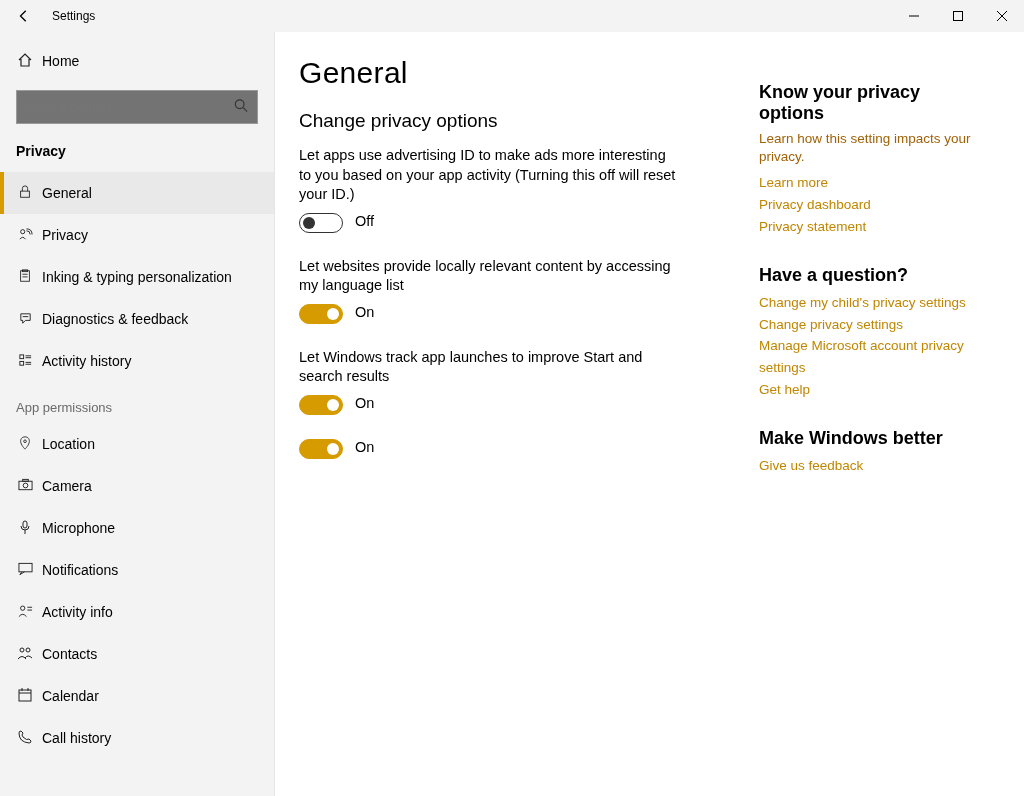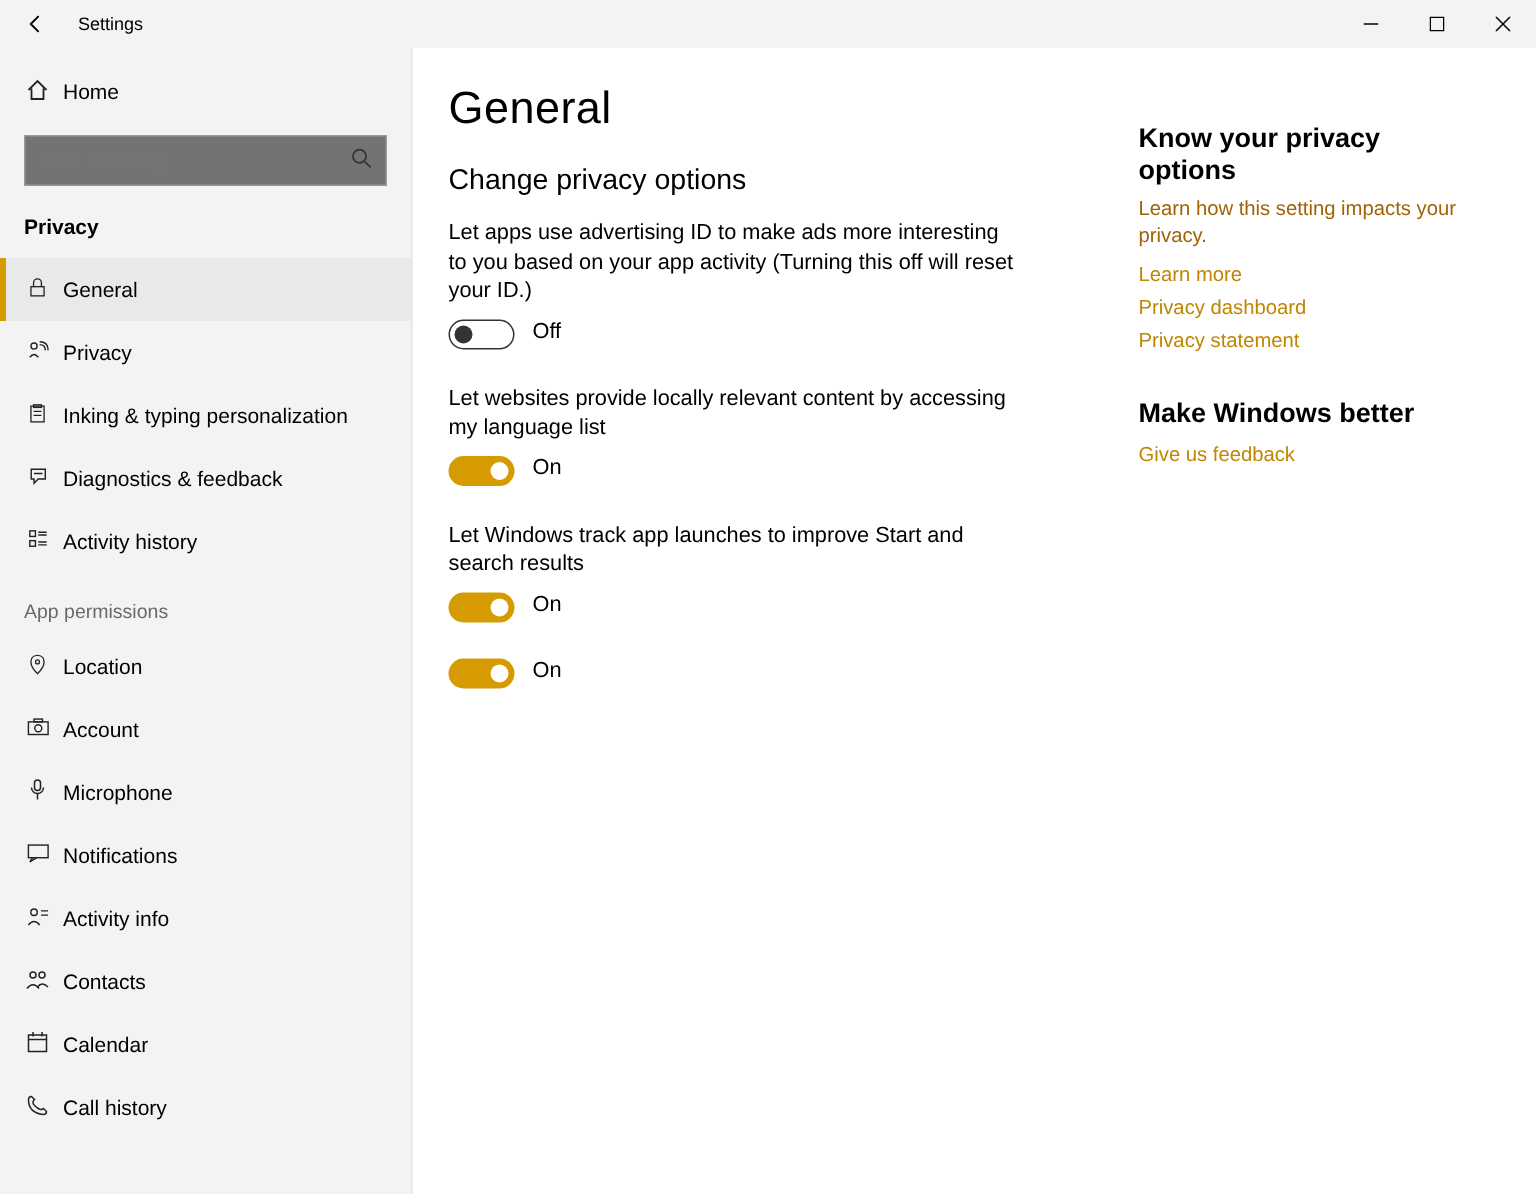--- a/index.html
+++ b/index.html
@@ -166,21 +166,21 @@
                 <circle cx="8" cy="6" r="1.5" stroke="#222" fill="none"></circle>
               </svg></span>
           <span>Location</span>
         </div>
         <div class="nav-row">
           <span class="icon"><svg width="15" height="14" viewBox="0 0 16 14">
                 <rect x="1" y="3" width="14" height="9" stroke="#222" fill="none"></rect>
                 <circle cx="8" cy="7.5" r="2.5" stroke="#222" fill="none"></circle>
                 <rect x="5" y="1" width="6" height="2" stroke="#222" fill="none"></rect>
               </svg></span>
-          <span>Account</span>
+          <span>Camera</span>
         </div>
         <div class="nav-row">
           <span class="icon"><svg width="14" height="15" viewBox="0 0 14 15">
                 <rect x="5" y="1" width="4" height="7" rx="2" stroke="#222" fill="none"></rect>
                 <path d="M3 6 a4 4 0 0 0 8 0" stroke="#222" fill="none"></path>
                 <line x1="7" y1="10" x2="7" y2="14" stroke="#222"></line>
               </svg></span>
           <span>Microphone</span>
         </div>
         <div class="nav-row">
@@ -273,20 +273,27 @@
 
       <div class="right-pane">
         <div class="right-block">
           <div class="right-heading">Know your privacy options</div>
           <div class="right-text">Learn how this setting impacts your privacy.</div>
           <a class="right-link">Learn more</a>
           <a class="right-link">Privacy dashboard</a>
           <a class="right-link">Privacy statement</a>
         </div>
 
+        <div class="right-block">
+          <div class="right-heading">Have a question?</div>
+          <a class="right-link">Change my child's privacy settings</a>
+          <a class="right-link">Change privacy settings</a>
+          <a class="right-link">Manage Microsoft account privacy settings</a>
+          <a class="right-link">Get help</a>
+        </div>
 
         <div class="right-block">
           <div class="right-heading">Make Windows better</div>
           <a class="right-link">Give us feedback</a>
         </div>
       </div>
     </div>
 
   </div>
 </div>

